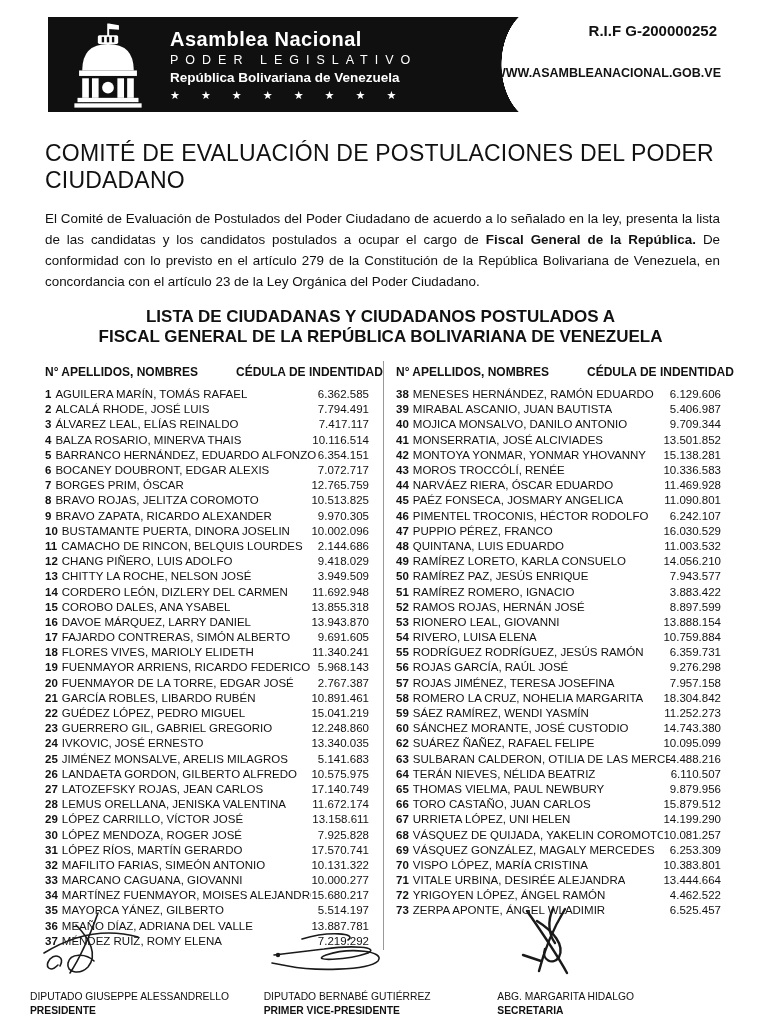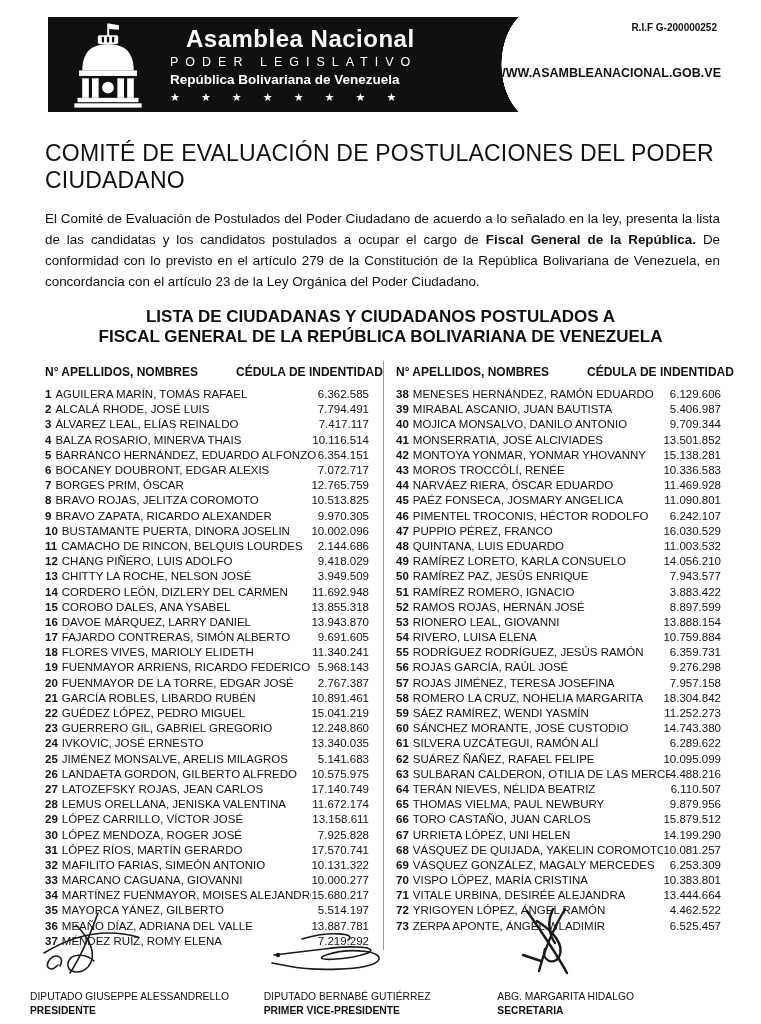--- a/index.html
+++ b/index.html
@@ -15,25 +15,25 @@
   .banner {
     position:absolute; left:48px; top:0; width:452px; height:95px;
     background:#101010; color:#fff; display:flex; align-items:center;
   }
   .banner-curve {
     position:absolute; left:500px; top:0; width:42px; height:95px;
     background:radial-gradient(ellipse 42px 60px at 100% 50%, #ffffff 96%, #101010 97%);
   }
   .logo-wrap { width:96px; height:86px; margin-left:12px; flex:0 0 auto; }
   .banner-text { margin-left:14px; line-height:1; }
-  .org-name { font-size:24px; font-weight:bold; letter-spacing:.5px;margin-left:16px; }
+  .org-name { font-size:20px; font-weight:bold; letter-spacing:.5px; }
   .org-sub { font-size:12.5px; letter-spacing:7px; margin-top:5px; font-weight:400; }
   .org-country { font-size:13.5px; font-weight:bold; margin-top:5px; }
   .org-stars { font-size:11px; letter-spacing:9px; margin-top:5px; }
-  .rif { position:absolute; right:44px; top:5px; font-size:10px; font-weight:bold; }
+  .rif { position:absolute; right:44px; top:5px; font-size:15px; font-weight:bold; }
   .website { position:absolute; right:40px; top:49px; font-size:12.5px; font-weight:bold; }
 
   
   .doc-title {
     margin:28px 45px 8px 45px; font-size:23px; font-weight:normal; letter-spacing:.2px;
   }
   .intro {
     margin:15px 41px 0 45px; font-size:13.4px; line-height:1.56; text-align:justify;
   }
   .intro b { font-weight:bold; }
@@ -479,26 +479,20 @@
             <span class="num">59</span>
             <span class="nm">SÁEZ RAMÍREZ, WENDI YASMÍN</span>
             <span class="spacer"></span>
             <span class="cid">11.252.273</span>
           </div>
           <div class="row">
             <span class="num">60</span>
             <span class="nm">SÁNCHEZ MORANTE, JOSÉ CUSTODIO</span>
             <span class="spacer"></span>
             <span class="cid">14.743.380</span>
-          </div>
-          <div class="row">
-            <span class="num">61</span>
-            <span class="nm">SILVERA UZCÁTEGUI, RAMÓN ALÍ</span>
-            <span class="spacer"></span>
-            <span class="cid">6.289.622</span>
           </div>
           <div class="row">
             <span class="num">62</span>
             <span class="nm">SUÁREZ ÑAÑEZ, RAFAEL FELIPE</span>
             <span class="spacer"></span>
             <span class="cid">10.095.099</span>
           </div>
           <div class="row">
             <span class="num">63</span>
             <span class="nm">SULBARAN CALDERON, OTILIA DE LAS MERCEDES</span>

